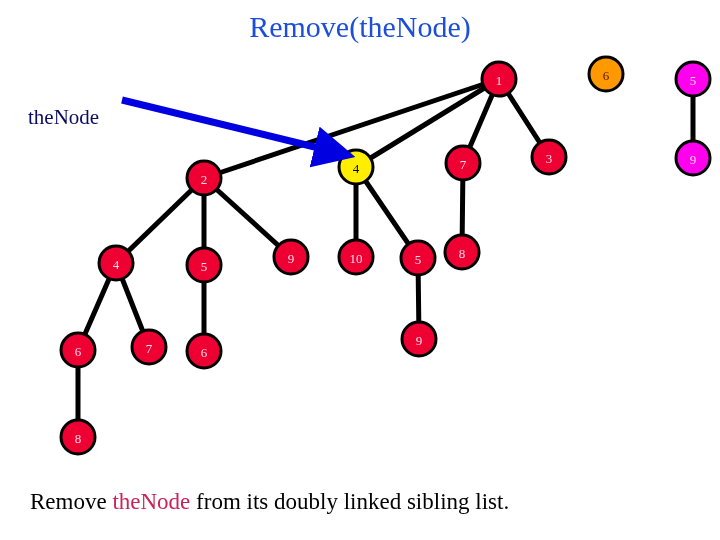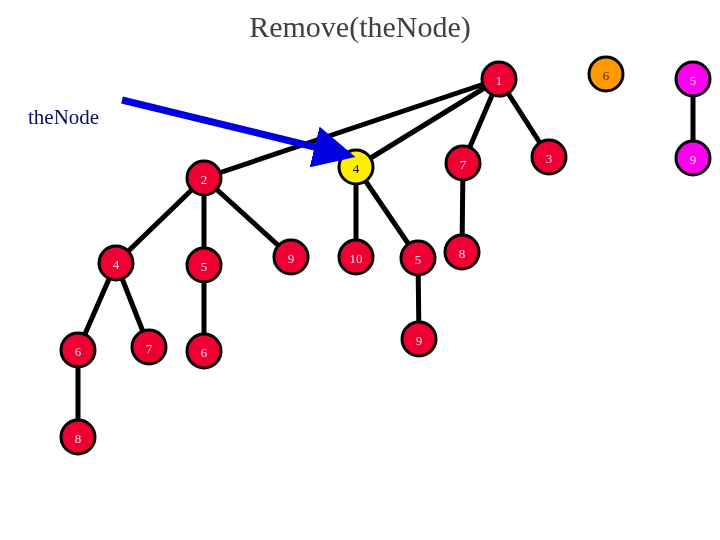--- a/index.html
+++ b/index.html
@@ -31,21 +31,21 @@
   }
 
   .title-text {
     position: absolute;
     left: 0;
     top: 10px;
     width: 720px;
     text-align: center;
     font-family: "Liberation Serif", "DejaVu Serif", serif;
     font-size: 30px;
-    color: #404040;
+    color: #1d4ed8;
     letter-spacing: 0px;
     white-space: nowrap;
   }
 
   .thenode-label {
     position: absolute;
     left: 28px;
     top: 105px;
     font-family: "Liberation Serif", "DejaVu Serif", serif;
     font-size: 21px;
@@ -186,14 +186,17 @@
         <g>
           <circle cx="78" cy="437" r="17" fill="#ee0033" stroke="#000000" stroke-width="3"></circle>
           <text x="78" y="438" class="node-label light">8</text>
         </g>
       </g>
     <g id="arrow-layer">
         <line x1="122" y1="100" x2="335" y2="152" stroke="#0000e0" stroke-width="7" marker-end="url(#arrowhead)"></line>
       </g>
   </svg>
 
+  <div class="caption">
+    <span>Remove </span><span class="hl">theNode</span><span> from its doubly linked sibling list.</span>
+  </div>
 
 </div>
 
 </body></html>

